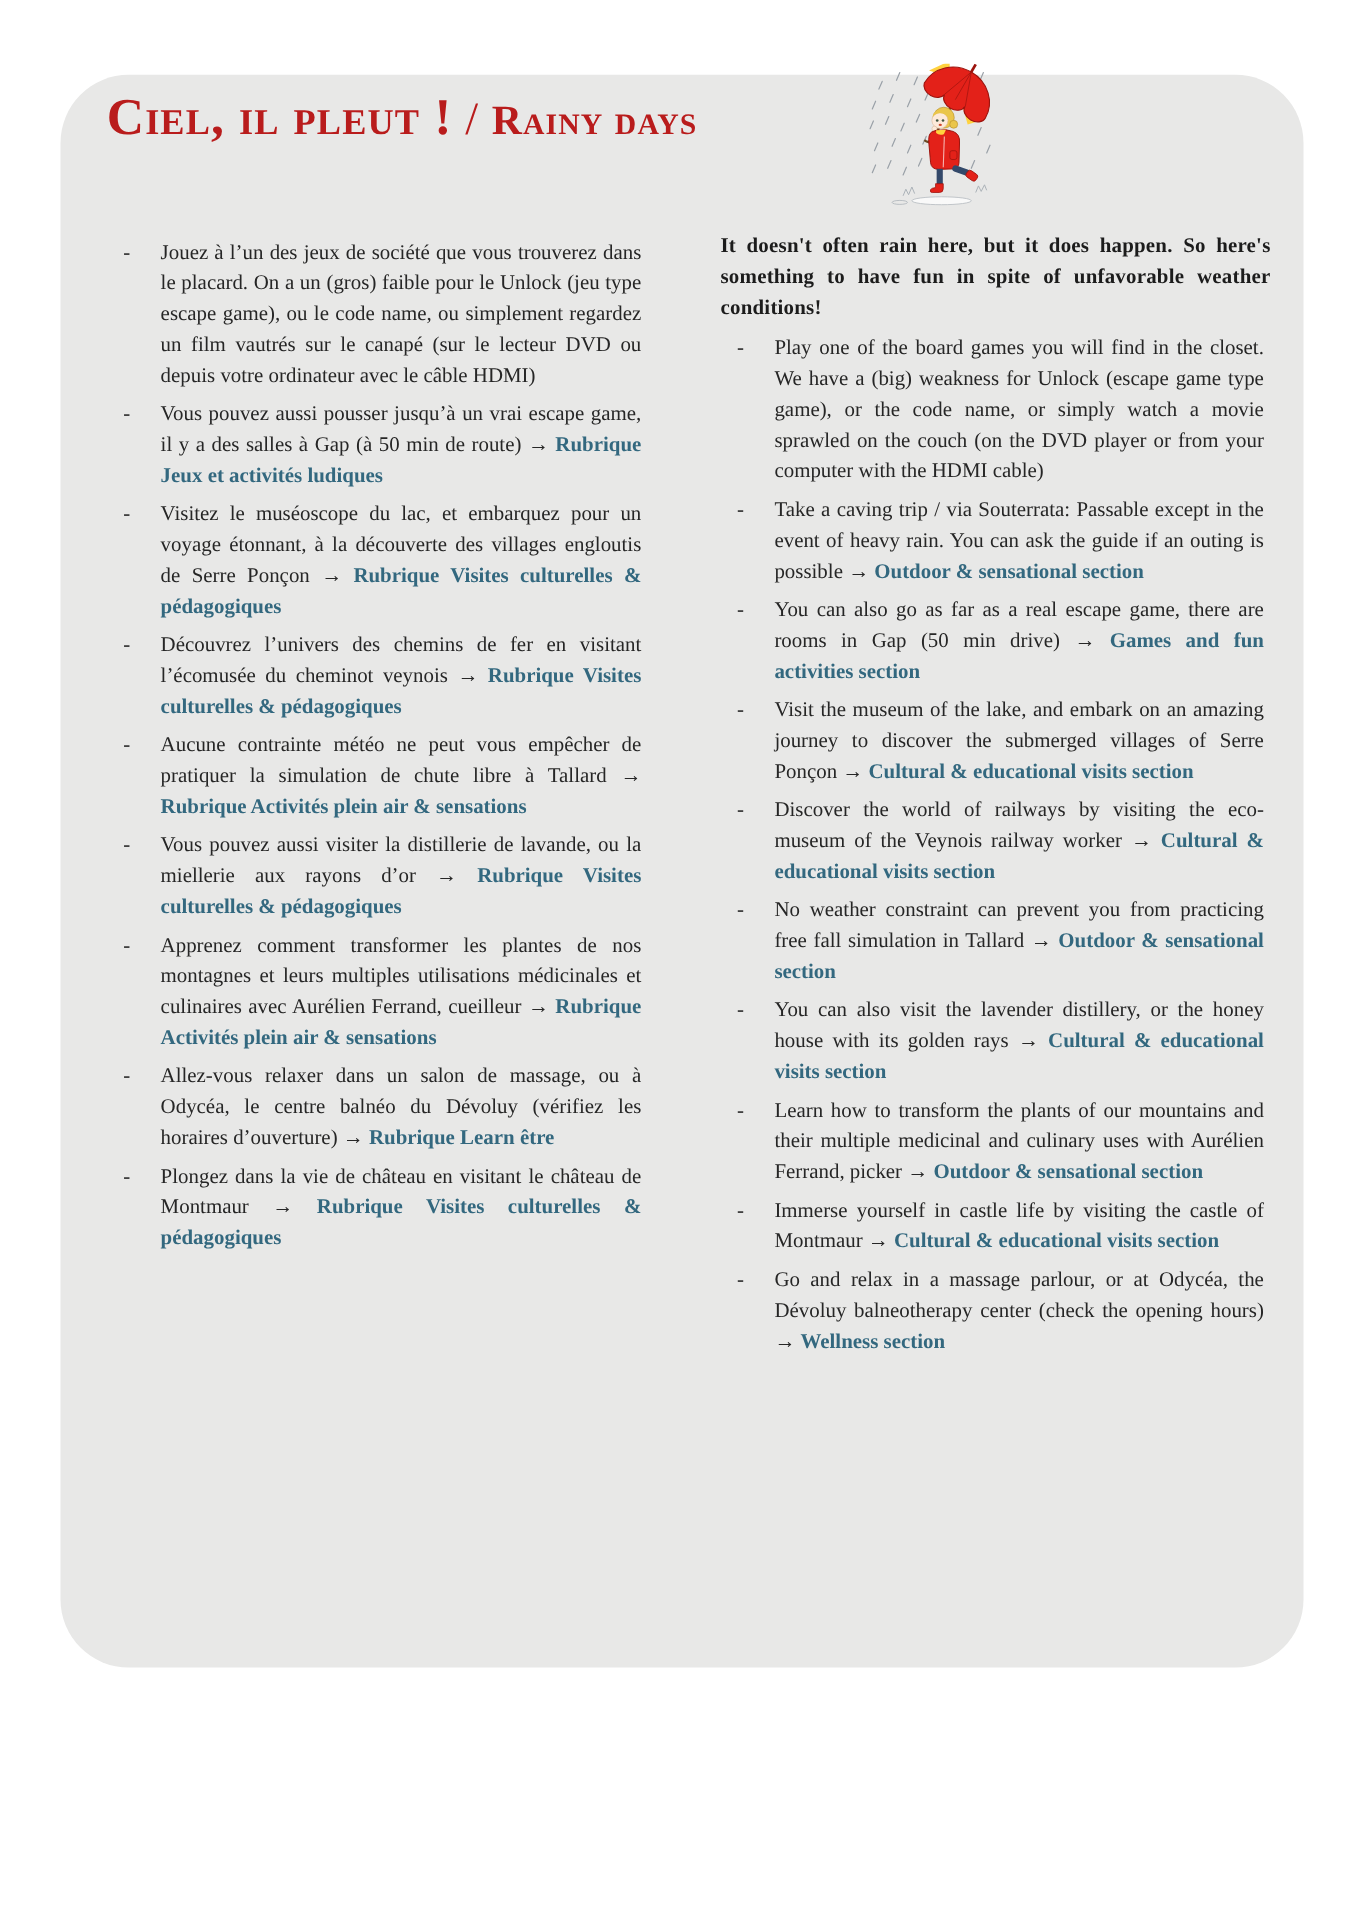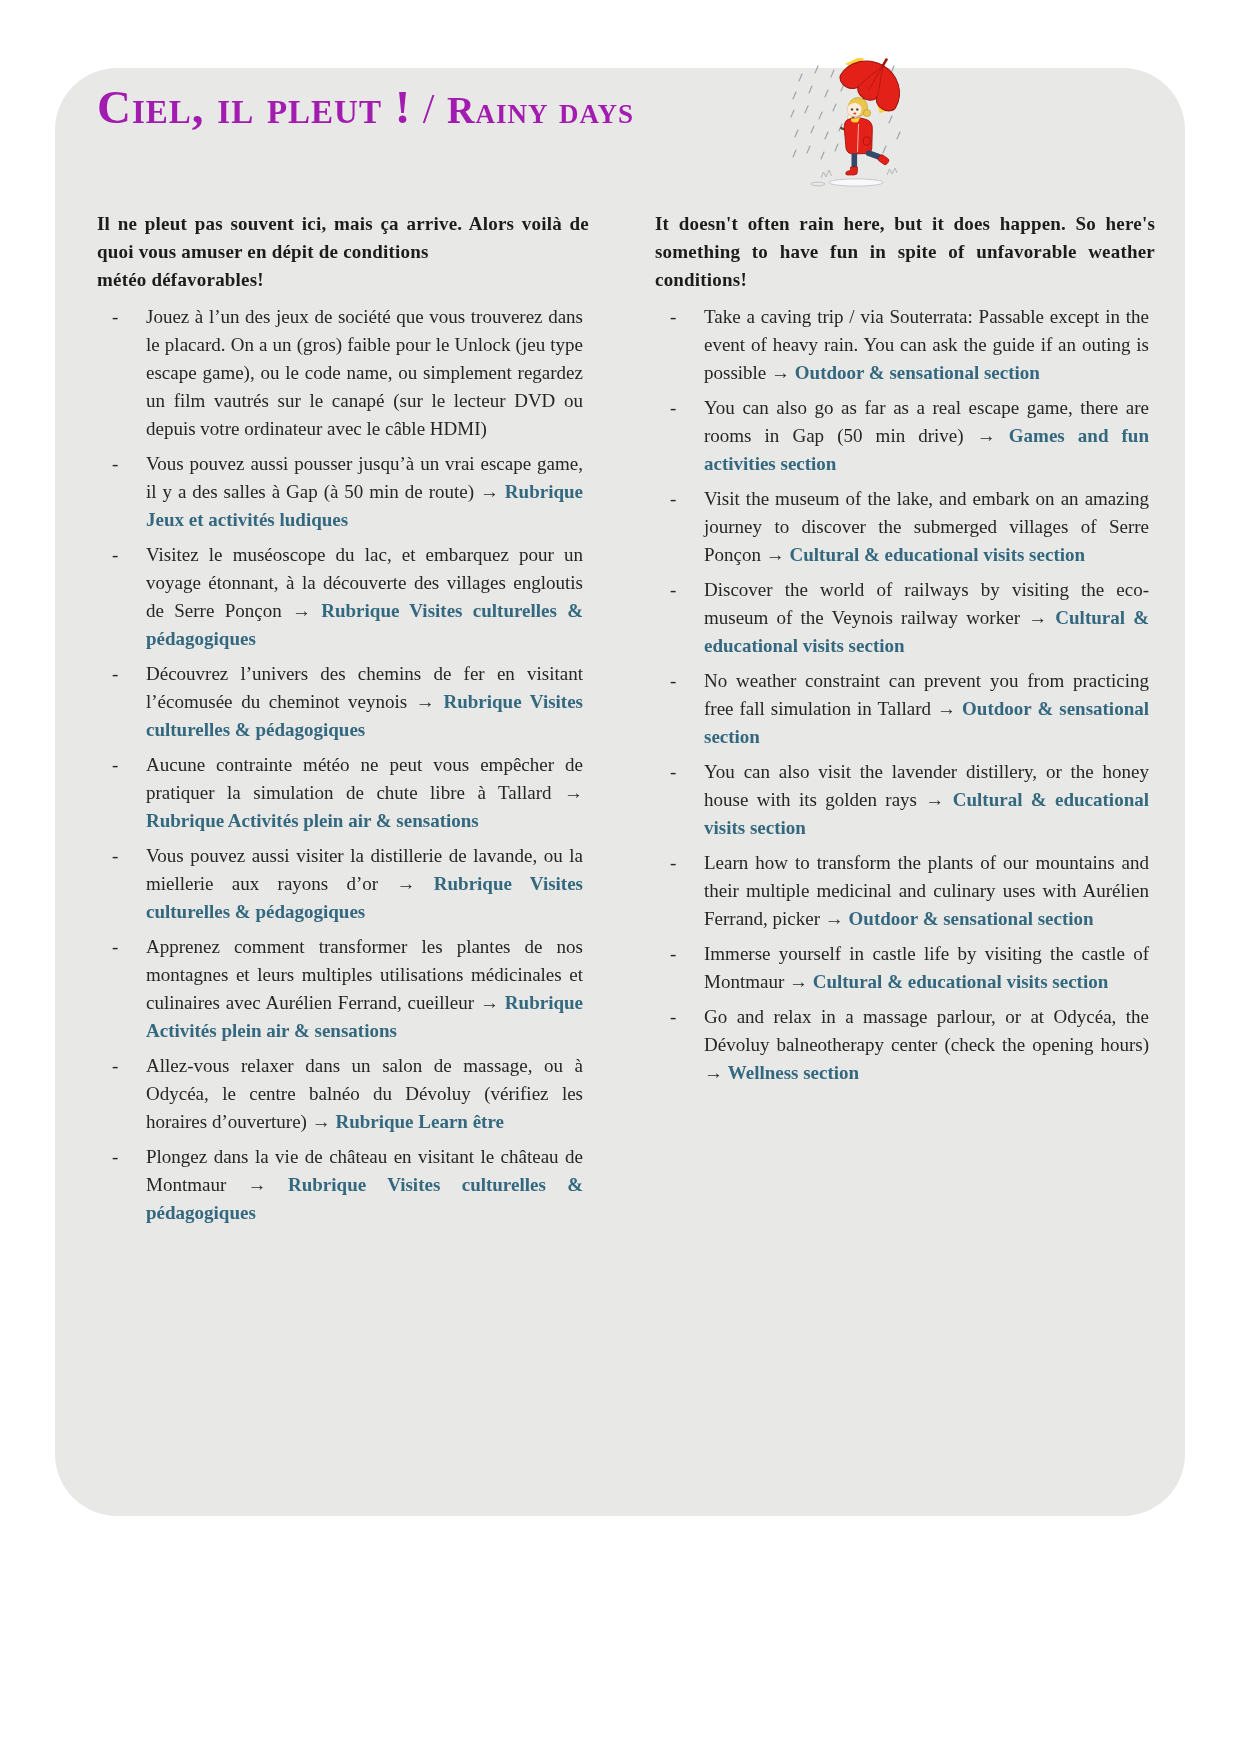--- a/index.html
+++ b/index.html
@@ -7,21 +7,21 @@
     width:1241px;height:1755px;background:#ffffff;
     font-family:"Liberation Serif","DejaVu Serif",serif;
   }
   .page{position:relative;width:1241px;height:1755px;background:#ffffff;overflow:hidden;}
   .card{
     position:absolute;left:55px;top:68px;width:1130px;height:1448px;
     background:#e8e8e7;border-radius:62px;
   }
   .title{
     position:absolute;left:42px;top:14px;margin:0;
-    color:#a21caf;font-weight:600;font-variant:small-caps;
+    color:#b91c1c;font-weight:600;font-variant:small-caps;
     letter-spacing:1px;white-space:pre;line-height:1.1;text-align:right;
   }
   .t-fr{font-size:47px;}
   .t-sep{font-size:42px;font-weight:500;}
   .t-en{font-size:38px;}
   .illustration{position:absolute;left:733px;top:-10px;width:120px;height:132px;}
   .cols{
     position:absolute;left:42px;top:142px;width:1058px;
     display:flex;gap:66px;
   }
@@ -109,36 +109,36 @@
           <ellipse cx="68" cy="124.5" rx="27" ry="3.6" fill="#ffffff" opacity="0.75" stroke="#aab1b7" stroke-width="0.8"></ellipse>
           <ellipse cx="30" cy="126" rx="7" ry="1.8" fill="none" stroke="#aab1b7" stroke-width="0.7"></ellipse>
           <path d="M33 120 l2.5 -6 l2.5 5 l3 -7 l2.5 6" fill="none" stroke="#aab1b7" stroke-width="0.9"></path>
           <path d="M99 117 l2.5 -6 l2.5 5 l3 -6 l2 5" fill="none" stroke="#aab1b7" stroke-width="0.9"></path>
         </g>
       </svg>
     </div>
 
     <div class="cols">
       <section class="col">
-        <p class="intro" id="intro-fr">Il ne pleut pas souvent ici, mais ça arrive. Alors voilà de quoi vous amuser en dépit de conditions<br>météo défavorables!</p>
         <ul class="list" id="list-fr">
             <li>Jouez à l’un des jeux de société que vous trouverez dans le placard. On a un (gros) faible pour le Unlock (jeu type escape game), ou le code name, ou simplement regardez un film vautrés sur le canapé (sur le lecteur DVD ou depuis votre ordinateur avec le câble HDMI)</li>
             <li>Vous pouvez aussi pousser jusqu’à un vrai escape game, il y a des salles à Gap (à 50 min de route) → <span class="section-link">Rubrique Jeux et activités ludiques</span></li>
             <li>Visitez le muséoscope du lac, et embarquez pour un voyage étonnant, à la découverte des villages engloutis de Serre Ponçon → <span class="section-link">Rubrique Visites culturelles &amp; pédagogiques</span></li>
             <li>Découvrez l’univers des chemins de fer en visitant l’écomusée du cheminot veynois → <span class="section-link">Rubrique Visites culturelles &amp; pédagogiques</span></li>
             <li>Aucune contrainte météo ne peut vous empêcher de pratiquer la simulation de chute libre à Tallard → <span class="section-link">Rubrique Activités plein air &amp; sensations</span></li>
             <li>Vous pouvez aussi visiter la distillerie de lavande, ou la miellerie aux rayons d’or → <span class="section-link">Rubrique Visites culturelles &amp; pédagogiques</span></li>
             <li>Apprenez comment transformer les plantes de nos montagnes et leurs multiples utilisations médicinales et culinaires avec Aurélien Ferrand, cueilleur → <span class="section-link">Rubrique Activités plein air &amp; sensations</span></li>
             <li>Allez-vous relaxer dans un salon de massage, ou à Odycéa, le centre balnéo du Dévoluy (vérifiez les horaires d’ouverture) → <span class="section-link">Rubrique Learn être</span></li>
             <li>Plongez dans la vie de château en visitant le château de Montmaur → <span class="section-link">Rubrique Visites culturelles &amp; pédagogiques</span></li>
           </ul>
       </section>
       <section class="col col-en">
         <p class="intro" id="intro-en">It doesn't often rain here, but it does happen. So here's something to have fun in spite of unfavorable weather conditions!</p>
         <ul class="list" id="list-en">
+            <li>Play one of the board games you will find in the closet. We have a (big) weakness for Unlock (escape game type game), or the code name, or simply watch a movie sprawled on the couch (on the DVD player or from your computer with the HDMI cable)</li>
             <li>Take a caving trip / via Souterrata: Passable except in the event of heavy rain. You can ask the guide if an outing is possible → <span class="section-link">Outdoor &amp; sensational section</span></li>
             <li>You can also go as far as a real escape game, there are rooms in Gap (50 min drive) → <span class="section-link">Games and fun activities section</span></li>
             <li>Visit the museum of the lake, and embark on an amazing journey to discover the submerged villages of Serre Ponçon → <span class="section-link">Cultural &amp; educational visits section</span></li>
             <li>Discover the world of railways by visiting the eco-museum of the Veynois railway worker → <span class="section-link">Cultural &amp; educational visits section</span></li>
             <li>No weather constraint can prevent you from practicing free fall simulation in Tallard → <span class="section-link">Outdoor &amp; sensational section</span></li>
             <li>You can also visit the lavender distillery, or the honey house with its golden rays → <span class="section-link">Cultural &amp; educational visits section</span></li>
             <li>Learn how to transform the plants of our mountains and their multiple medicinal and culinary uses with Aurélien Ferrand, picker → <span class="section-link">Outdoor &amp; sensational section</span></li>
             <li>Immerse yourself in castle life by visiting the castle of Montmaur → <span class="section-link">Cultural &amp; educational visits section</span></li>
             <li>Go and relax in a massage parlour, or at Odycéa, the Dévoluy balneotherapy center (check the opening hours) → <span class="section-link">Wellness section</span></li>
           </ul>

